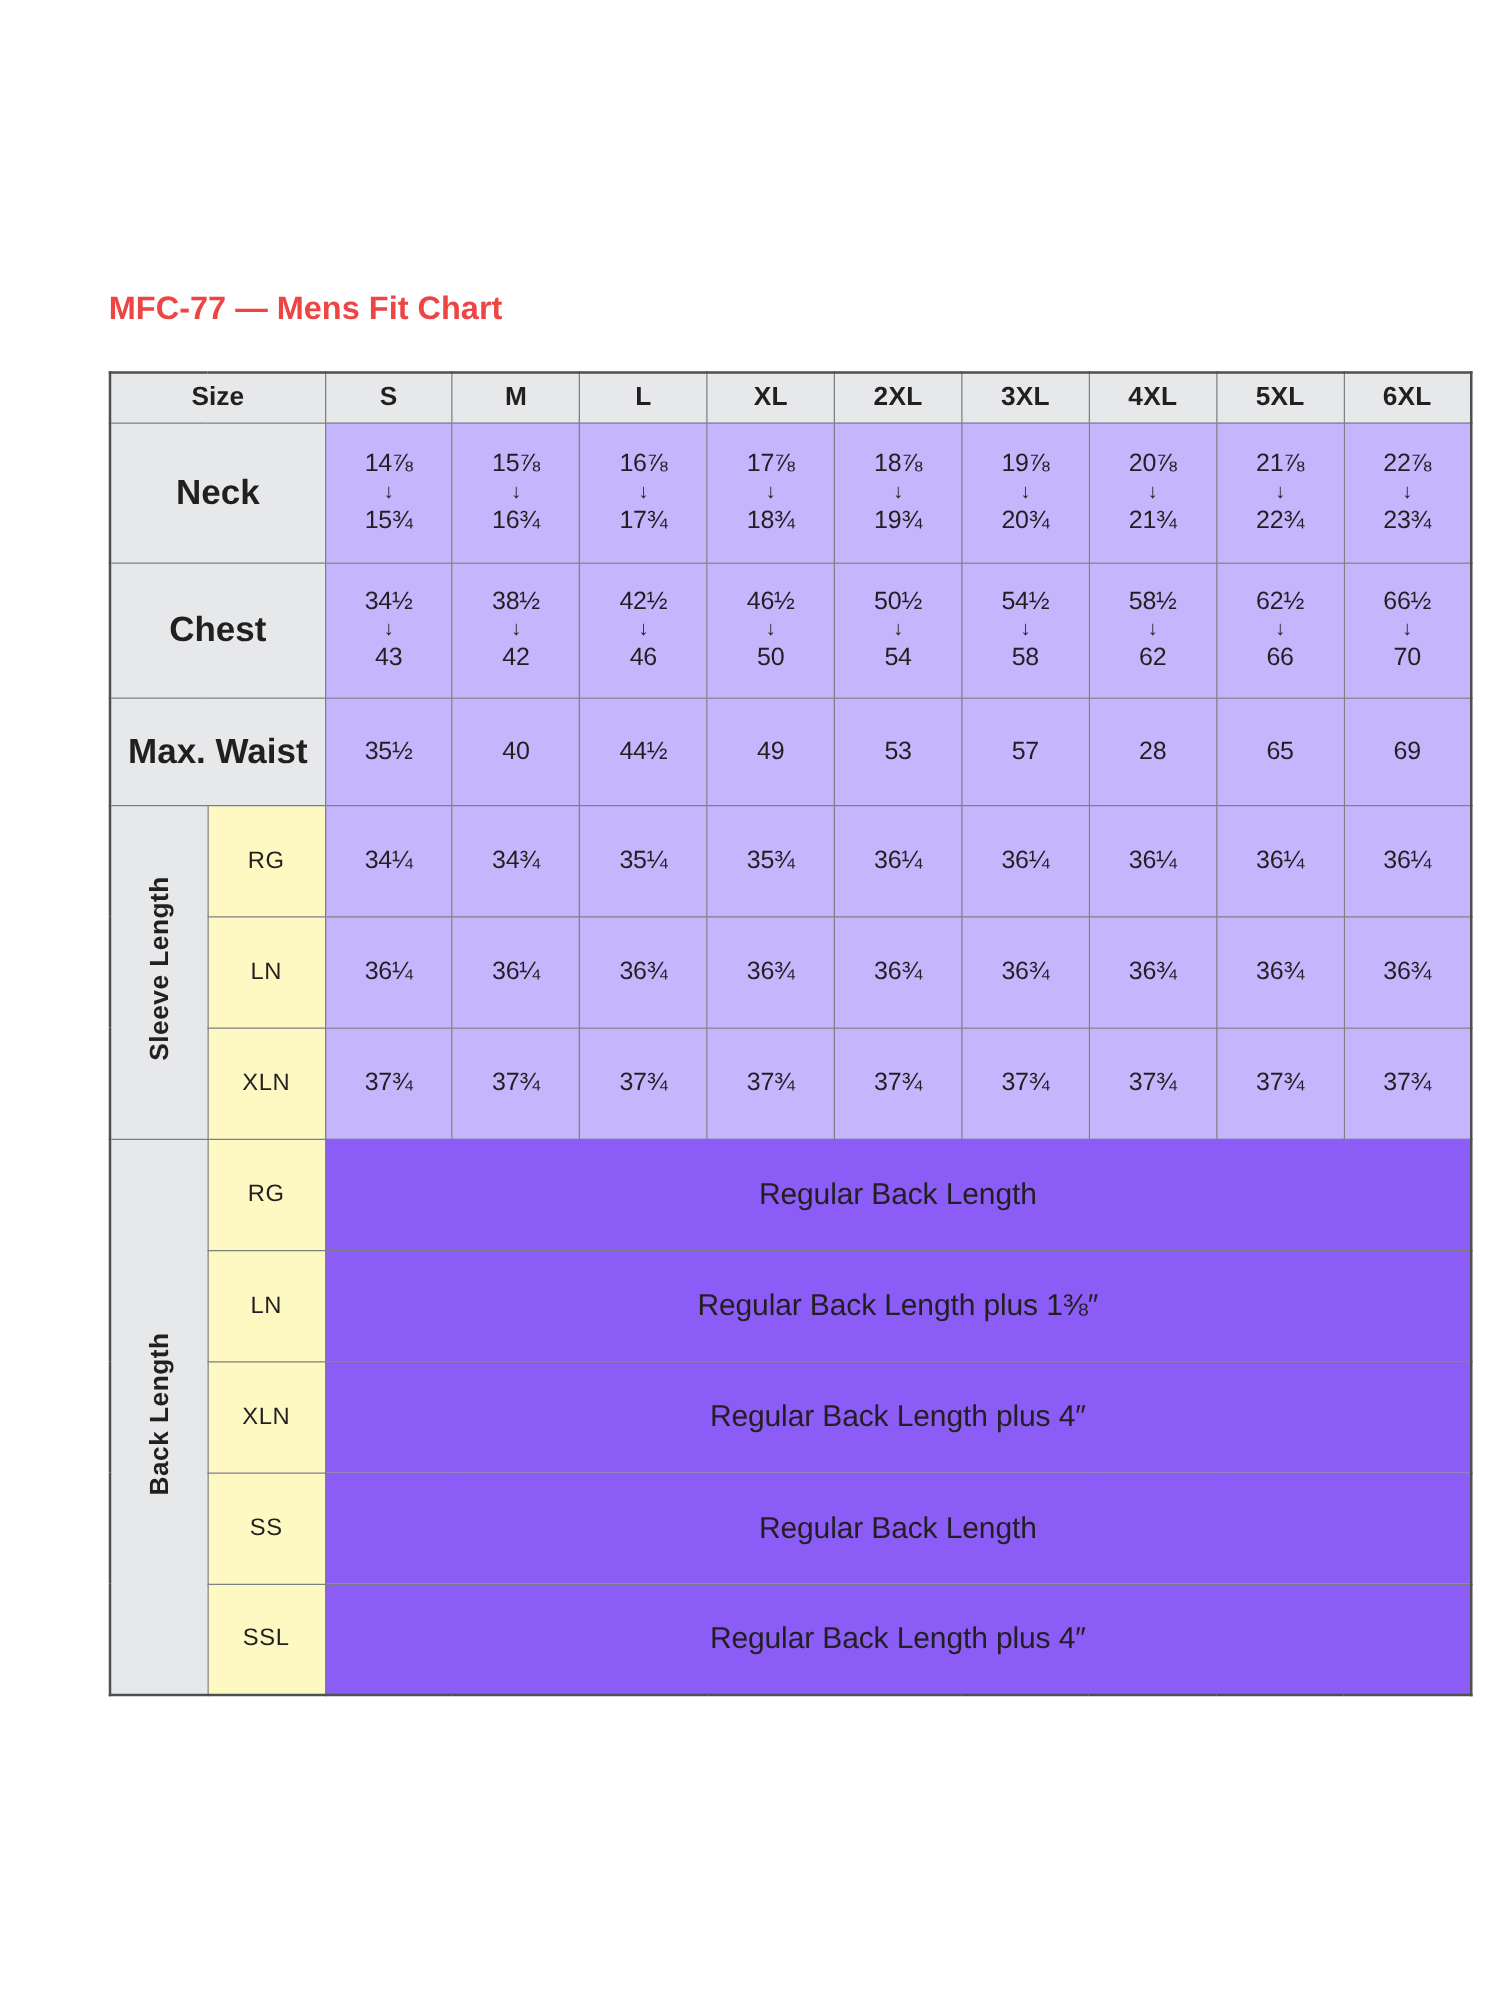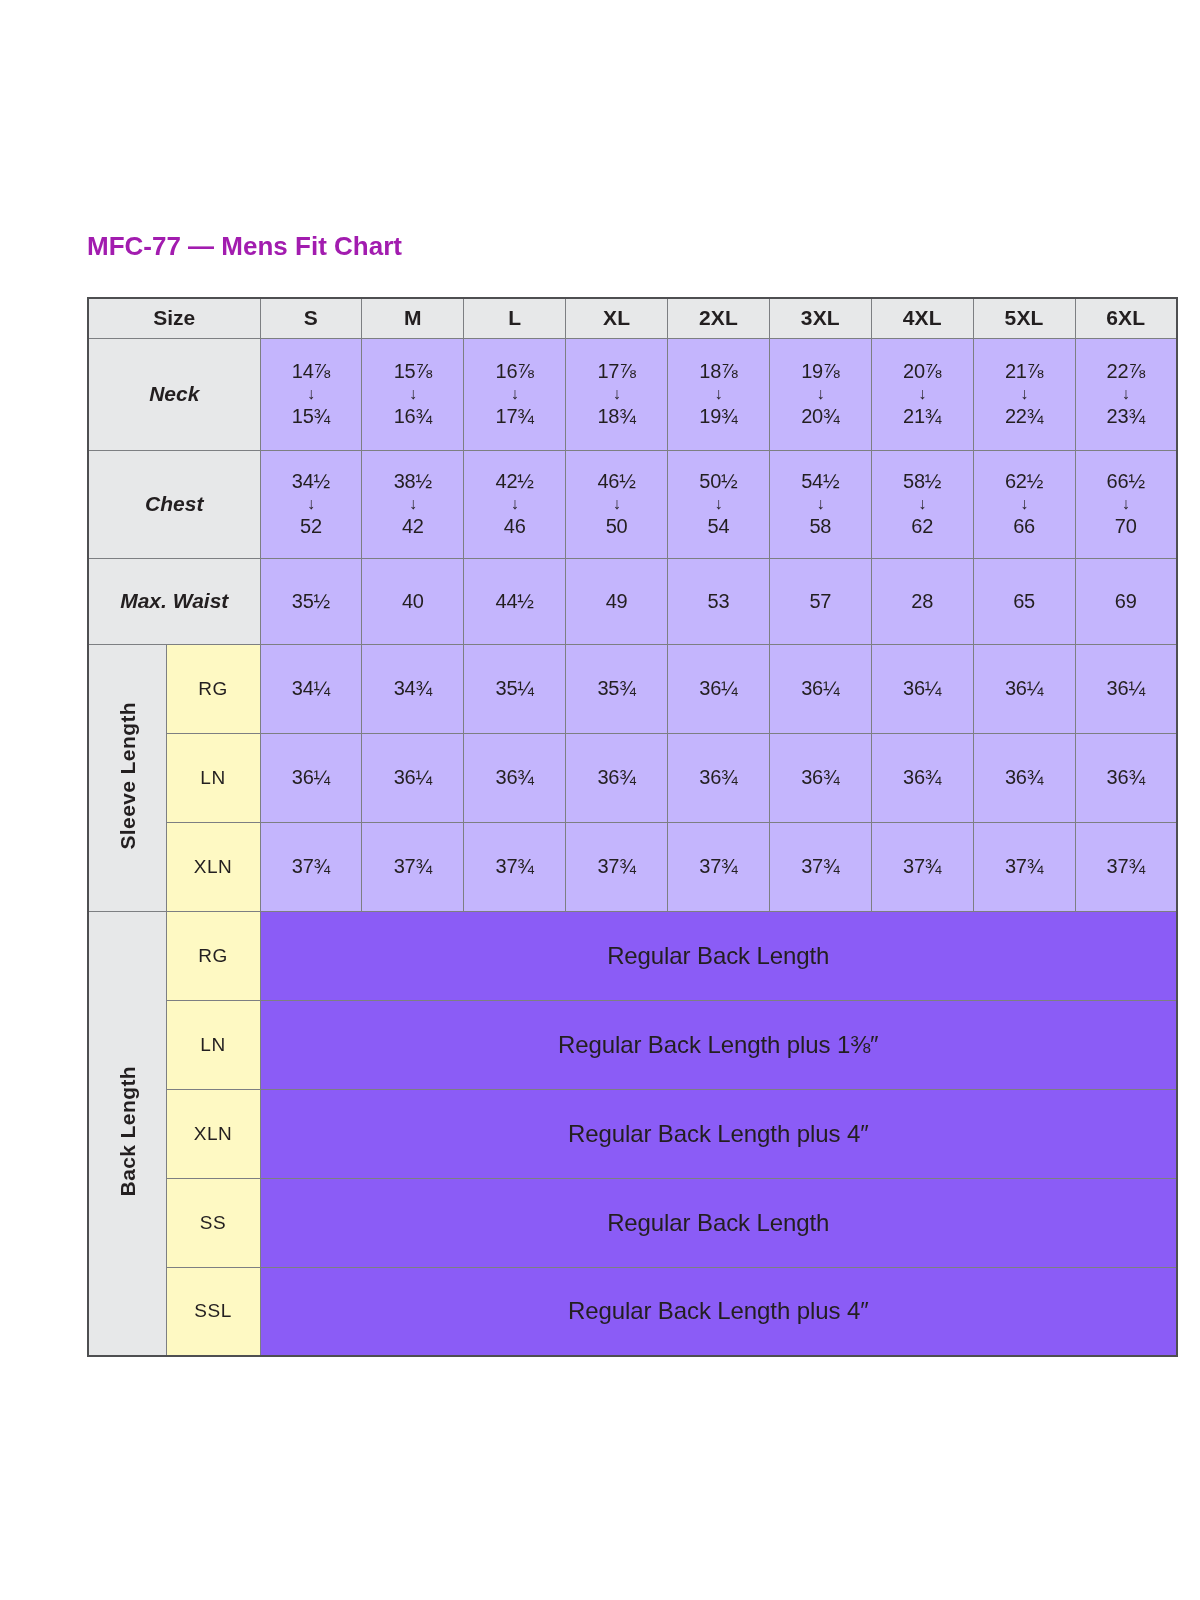--- a/index.html
+++ b/index.html
@@ -6,21 +6,21 @@
   body{
     width:1200px;height:1600px;position:relative;
     font-family:"Liberation Sans","DejaVu Sans",sans-serif;
     color:#231f20;
     -webkit-font-smoothing:antialiased;
   }
   .sheet{position:absolute;inset:0;background:#ffffff;}
 
   .chart-title{
     position:absolute;left:87px;top:231px;margin:0;
-    font-size:26px;font-weight:bold;letter-spacing:0px;color:#a21caf;
+    font-size:26px;font-weight:bold;letter-spacing:0px;color:#ef4444;
   }
 
   table.fit{
     position:absolute;left:87px;top:297px;
     width:1091px;
     border-collapse:collapse;table-layout:fixed;
     border:2px solid #4e4f51;
   }
   table.fit th, table.fit td{
     border:1px solid #7d7f82;
@@ -33,21 +33,21 @@
   tr.rh-chest{height:108px;}
   tr.rh-waist{height:86px;}
   tr.rh-std{height:89px;}
 
   
   th.size-head, th.size-col, th.rowlabel, th.vertlabel{
     background:#e7e8e9;
   }
   th.size-head{font-size:21px;font-weight:bold;}
   th.size-col{font-size:21px;font-weight:bold;letter-spacing:.2px;}
-  th.rowlabel{font-size:21px;font-weight:bold;font-style:italic;}
+  th.rowlabel{font-size:28px;font-weight:bold;}
 
   th.vertlabel{width:78px;}
   .vtext{
     display:inline-block;
     writing-mode:vertical-rl;
     transform:rotate(180deg);
     font-size:21px;font-weight:bold;letter-spacing:.4px;
     line-height:1;
   }
 
@@ -145,21 +145,21 @@
             <div class="rv">22⅞</div>
             <div class="arrow">↓</div>
             <div class="rv">23¾</div>
           </td>
         </tr>
         <tr class="rh-chest">
           <th class="rowlabel" colspan="2">Chest</th>
           <td class="val range">
             <div class="rv">34½</div>
             <div class="arrow">↓</div>
-            <div class="rv">52</div>
+            <div class="rv">43</div>
           </td>
           <td class="val range">
             <div class="rv">38½</div>
             <div class="arrow">↓</div>
             <div class="rv">42</div>
           </td>
           <td class="val range">
             <div class="rv">42½</div>
             <div class="arrow">↓</div>
             <div class="rv">46</div>

